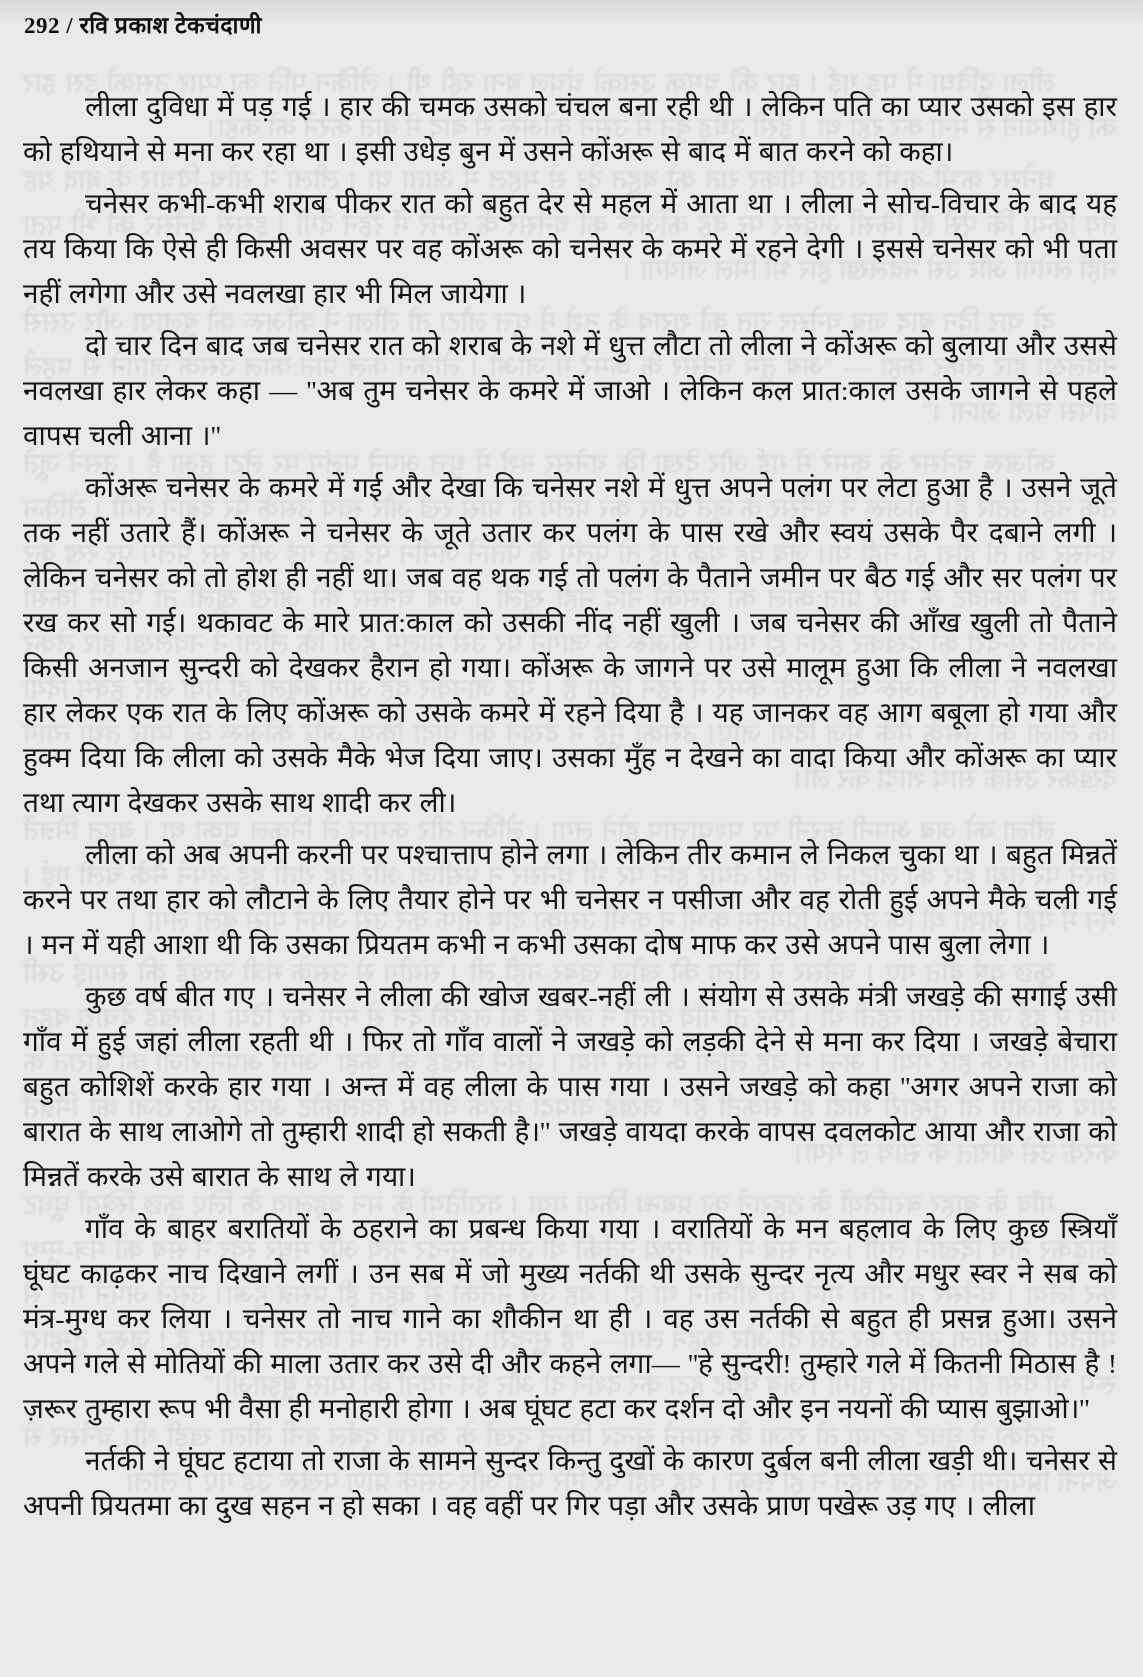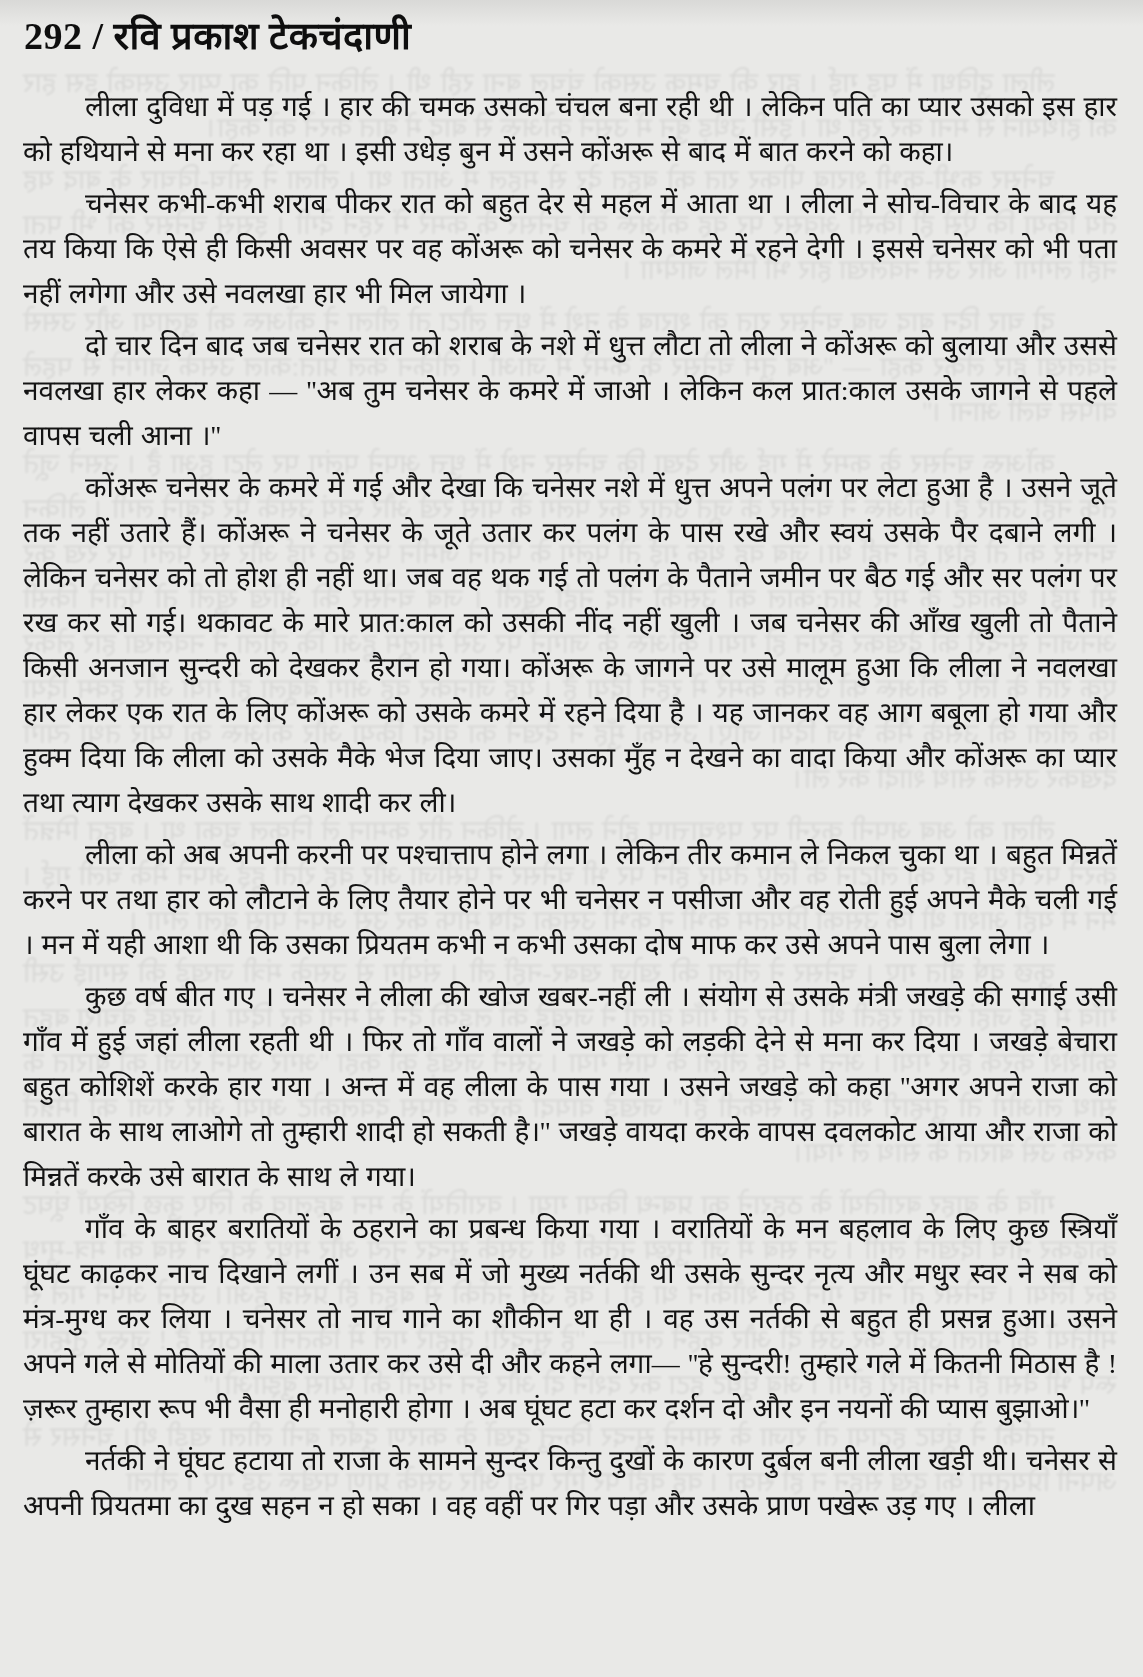--- a/index.html
+++ b/index.html
@@ -18,21 +18,21 @@
       linear-gradient(180deg, #d9d9d7 0px, #e9e9e7 26px),
       radial-gradient(ellipse 900px 500px at 70% 20%, rgba(0,0,0,0.030), rgba(0,0,0,0) 70%),
       radial-gradient(ellipse 700px 600px at 20% 75%, rgba(0,0,0,0.025), rgba(0,0,0,0) 70%);
     font-family: "Liberation Serif", "DejaVu Serif", serif;
     color: #141414;
   }
   .page-header {
     position: absolute;
     top: 8px;
     left: 24px;
-    font-size: 38px;
+    font-size: 23px;
     font-weight: bold;
     letter-spacing: 0.5px;
     color: #0e0e0e;
     white-space: nowrap;
   }
   .content {
     position: absolute;
     top: 84px;
     left: 23px;
     width: 1094px;

